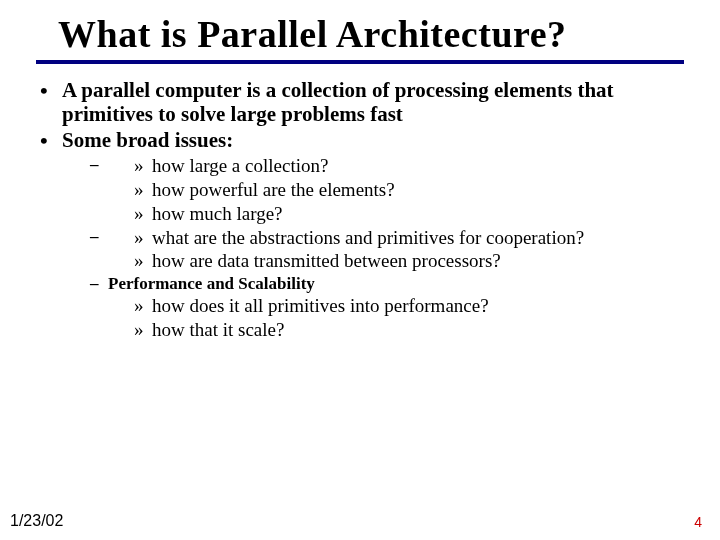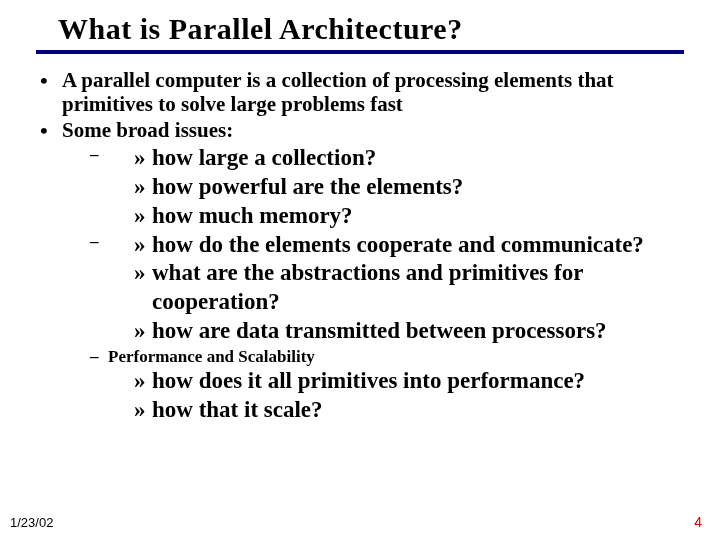--- a/index.html
+++ b/index.html
@@ -14,21 +14,21 @@
     overflow: hidden;
   }
   .slide {
     padding: 12px 20px 0 20px;
     box-sizing: border-box;
     width: 100%;
     height: 100%;
     position: relative;
   }
   .title {
-    font-size: 30px;
+    font-size: 38px;
     font-weight: bold;
     margin: 0 0 4px 38px;
     letter-spacing: 0.5px;
   }
   .rule {
     height: 4px;
     background: #000080;
     margin: 2px 16px 14px 16px;
   }
   ul.level1 {
@@ -70,38 +70,38 @@
     top: 0;
   }
   ul.level3 {
     list-style: none;
     padding: 0 0 0 26px;
     margin: 0;
   }
   ul.level3 > li {
     position: relative;
     padding-left: 18px;
-    font-size: 23px;
-    font-weight: bold;
+    font-size: 19px;
+    font-weight: normal;
     line-height: 1.25;
   }
   ul.level3 > li::before {
     content: "»";
     position: absolute;
     left: 0;
     top: 0;
   }
   .underl {
   }
   .footer-date {
     position: absolute;
     left: 10px;
     bottom: 10px;
     font-family: Arial, Helvetica, sans-serif;
-    font-size: 13px;
+    font-size: 16px;
     color: #000;
   }
   .footer-pagenum {
     position: absolute;
     right: 18px;
     bottom: 10px;
     font-family: Arial, Helvetica, sans-serif;
     font-size: 14px;
     color: #cc0000;
     font-weight: normal;
@@ -119,26 +119,25 @@
     <li>
       <span>A </span><span class="underl">parallel computer</span><span> is a collection of processing elements that primitives to solve large problems fast</span>
     </li>
     <li>
       <span>Some broad issues:</span>
       <ul class="level2">
         <li>
           <ul class="level3">
             <li>how large a collection?</li>
             <li>how powerful are the elements?</li>
-            <li>how much memory?</li>
+            <li>how much large?</li>
           </ul>
         </li>
         <li>
           <ul class="level3">
-            <li>how do the elements  cooperate and communicate?</li>
             <li>what are the abstractions and primitives for cooperation?</li>
             <li>how are  data transmitted between processors?</li>
           </ul>
         </li>
         <li>
           <span>Performance and Scalability</span>
           <ul class="level3">
             <li>how does it all primitives into performance?</li>
             <li>how that it scale?</li>
           </ul>

